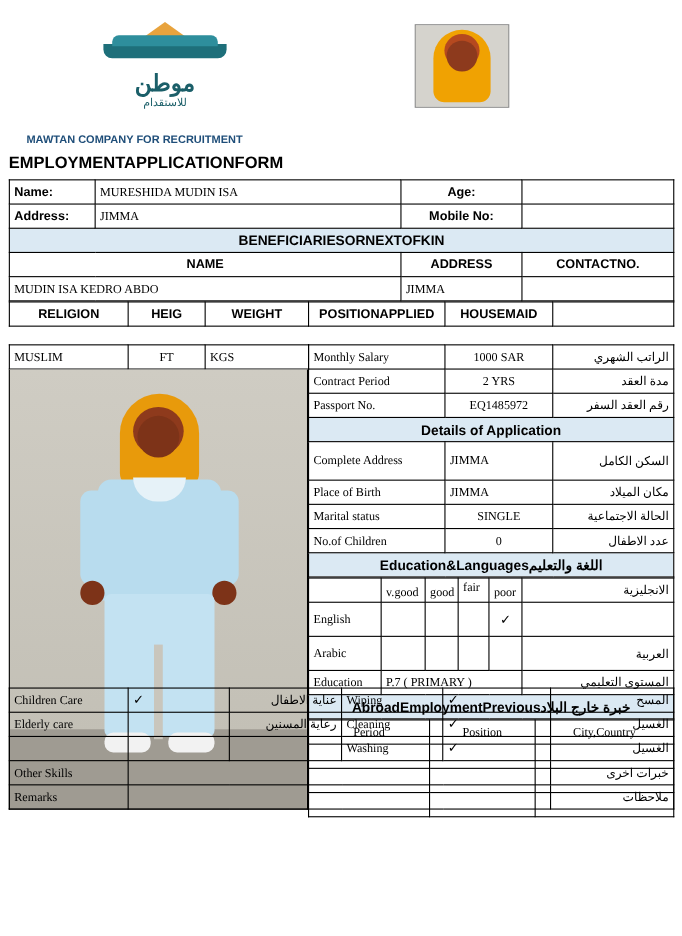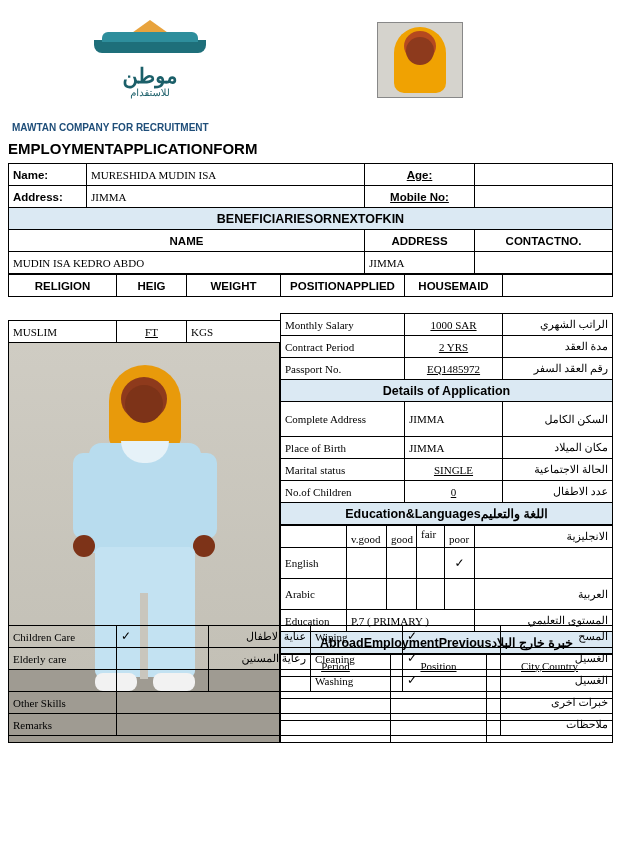--- a/index.html
+++ b/index.html
@@ -111,21 +111,21 @@
   }
   .photo-top .pt-face {
     position: absolute;
     left: 28px; top: 14px;
     width: 28px; height: 28px;
     border-radius: 50%;
     background: #8d3a1d;
   }
   .company-line {
     position: absolute;
-    left: 4px;
+    left: 16px;
     top: 122px;
     font-family: "Liberation Sans", sans-serif;
     font-weight: bold;
     font-size: 10px;
     color: #1f4e79;
   }
   .form-title {
     position: absolute;
     left: 0;
     top: 140px;
@@ -148,21 +148,21 @@
     vertical-align: middle;
     height: 17px;
     overflow: hidden;
     white-space: nowrap;
   }
   .lbl {
     font-family: "Liberation Sans", sans-serif;
     font-weight: bold;
     font-size: 11.5px;
   }
-  .ctr { text-align: center; text-decoration: underline; }
+  .ctr { text-align: center; }
   .hdr-band {
     font-family: "Liberation Sans", sans-serif;
     font-weight: bold;
     font-size: 12.5px;
     text-align: center;
     background: #dbe9f3;
   }
   .sub-hdr {
     font-family: "Liberation Sans", sans-serif;
     font-weight: bold;
@@ -179,21 +179,21 @@
 
   .top-section { position: absolute; top: 163px; left: 8px; }
 
   
   .mid {
     position: absolute;
     top: 313px;
     left: 8px;
     width: 604px;
     display: flex;
-    align-items: flex-end;
+    align-items: flex-start;
   }
   .photo-big {
     width: 272px;
     height: 400px;
     border: 1px solid #000;
     border-top: none;
     position: relative;
     overflow: hidden;
     background: #c9c6bd;
     box-sizing: border-box;

